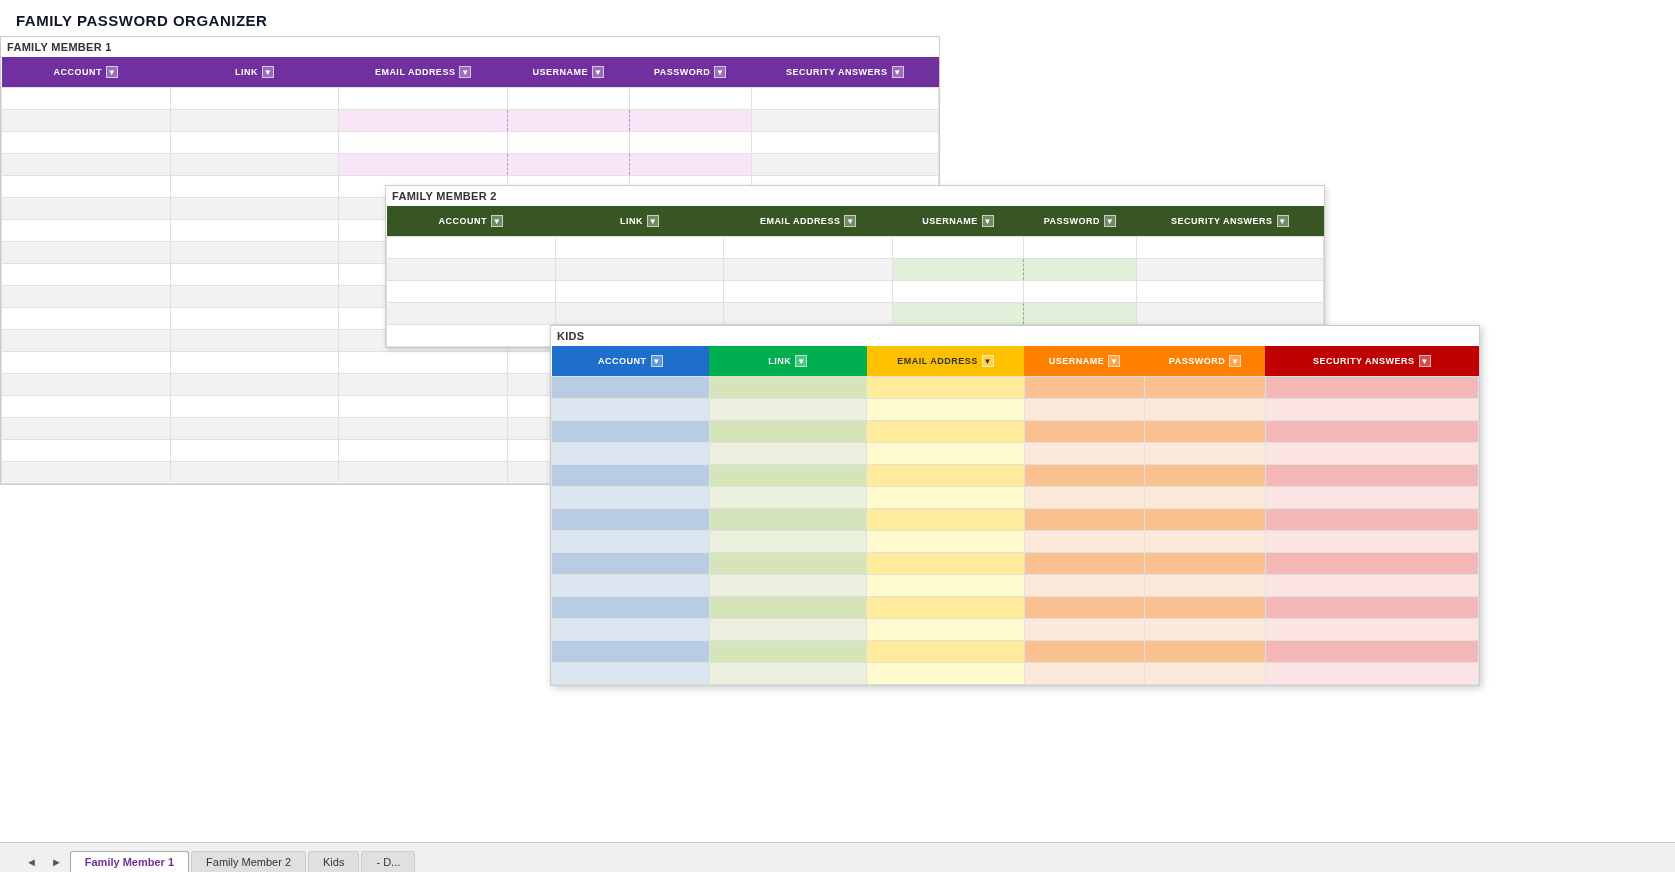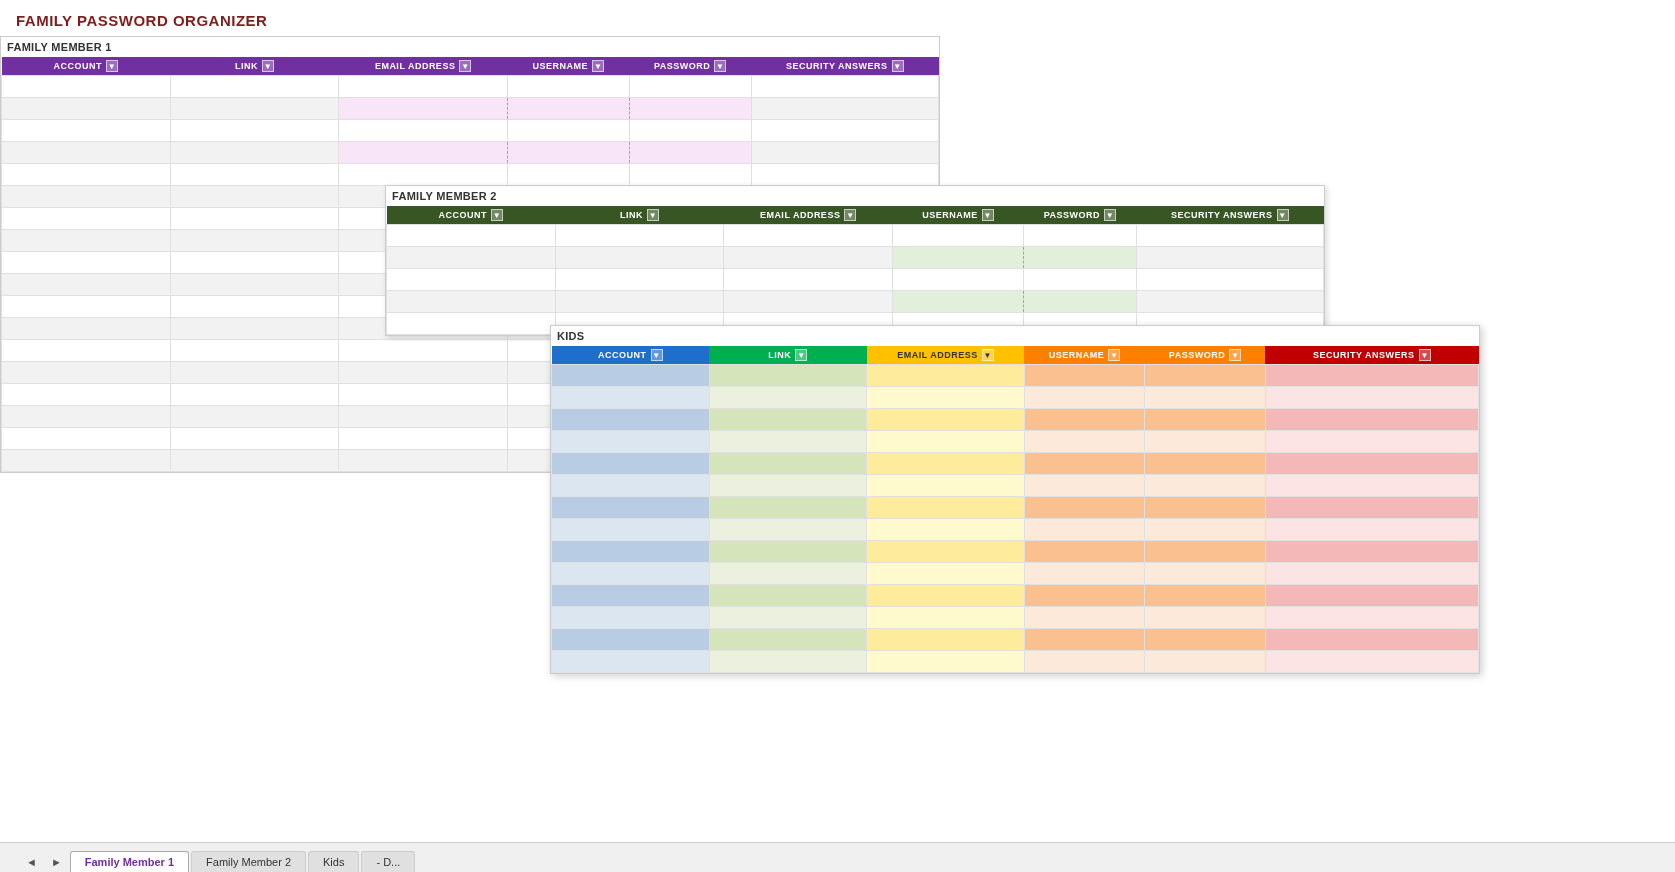--- a/index.html
+++ b/index.html
@@ -16,21 +16,21 @@
       background: white;
       width: 100%;
       height: 872px;
       position: relative;
       padding: 12px 16px;
     }
 
     .app-title {
       font-size: 15px;
       font-weight: bold;
-      color: #7f1d1d;
+      color: #0f172a;
       margin-bottom: 0;
       letter-spacing: 0.5px;
     }
 
     
     .sheet-fm1 {
       position: absolute;
       top: 36px;
       left: 0px;
       width: 940px;
@@ -47,21 +47,21 @@
     }
 
     
     .data-table {
       width: 100%;
       border-collapse: collapse;
       font-size: 10px;
     }
 
     .data-table th {
-      padding: 3px 6px;
+      padding: 9px 6px;
       text-align: center;
       font-size: 9px;
       font-weight: bold;
       color: white;
       letter-spacing: 0.5px;
       white-space: nowrap;
     }
 
     .data-table td {
       padding: 4px 6px;

